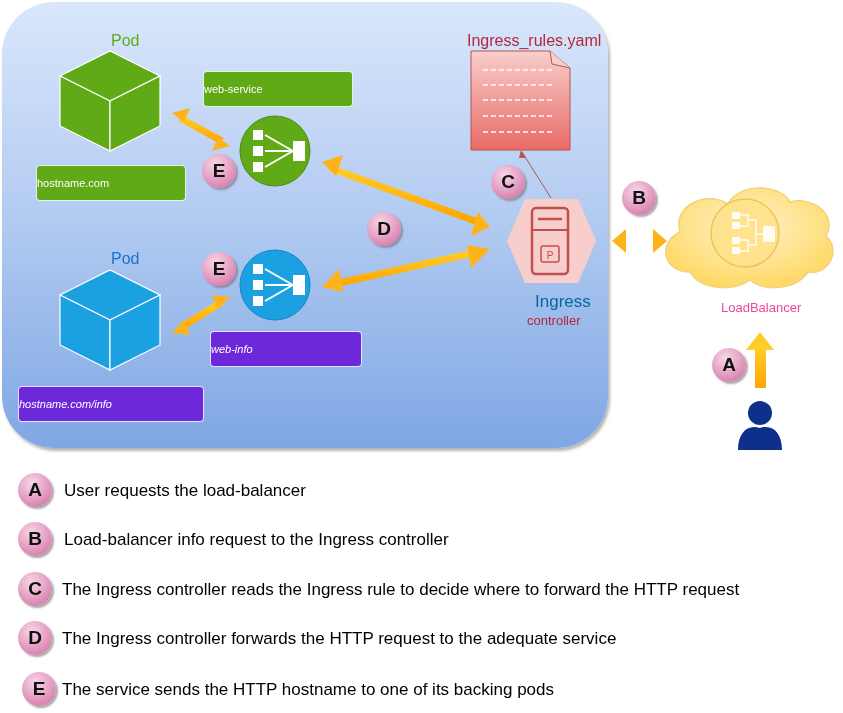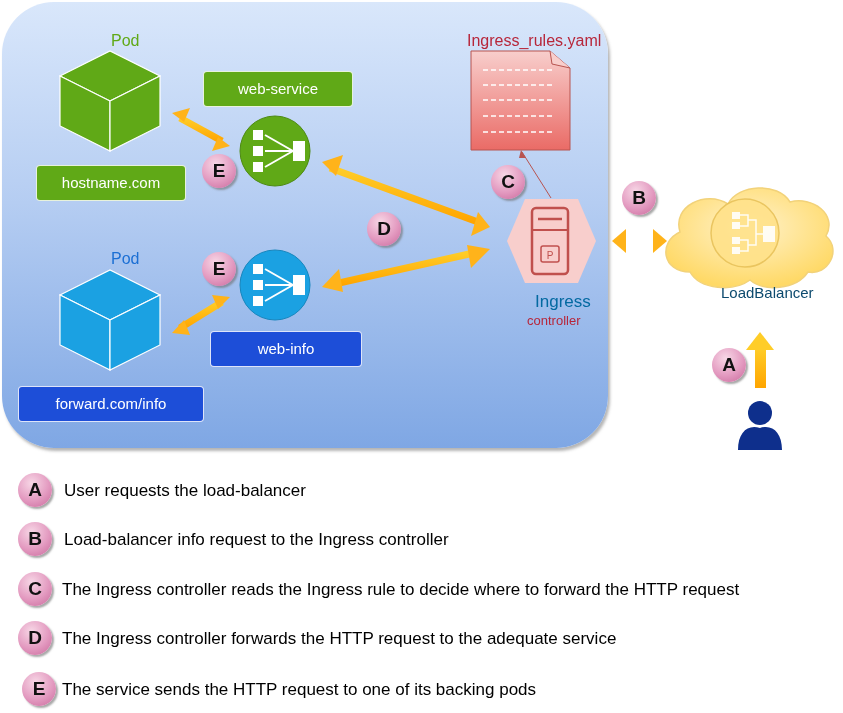--- a/index.html
+++ b/index.html
@@ -6,25 +6,25 @@
   body { width: 843px; height: 713px; position: relative; overflow: hidden; font-family: "Liberation Sans", sans-serif; }
   .panel {
     position: absolute; left: 2px; top: 2px; width: 606px; height: 446px;
     border-radius: 52px;
     background: linear-gradient(180deg, #d9e7fb 0%, #b5cdf2 45%, #7fa7e4 100%);
     box-shadow: 2px 3px 3px rgba(120,120,120,0.55);
   }
   svg.diagram { position: absolute; left: 0; top: 0; }
   .lbl { position: absolute; font-size: 16px; white-space: nowrap; margin-left: 17px; }
   .tag {
-    position: absolute; color: #fff; font-size: 15px; text-align: center;
+    position: absolute; color: #fff; font-size: 11px; text-align: left;
     border: 1px solid rgba(255,255,255,0.85); border-radius: 4px; line-height: 34px; height: 34px;
   }
   .tag.green { background: #60a917; }
-  .tag.blue { background: #1d4ed8; }
+  .tag.blue { background: #6d28d9; font-style: italic; }
   .badge {
     position: absolute; width: 34px; height: 34px; border-radius: 50%;
     background: radial-gradient(circle at 40% 30%, #f7d7e6 0%, #e39ac0 55%, #c9689b 100%);
     box-shadow: 2px 2px 2px rgba(110,110,110,0.6);
     font-weight: bold; font-size: 19px; color: #111; text-align: center; line-height: 34px;
   }
   .legend-row { position: absolute; left: 18px; height: 36px; }
   .legend-row .badge { position: absolute; left: 0; top: 0; }
   .legend-text { position: absolute; left: 46px; top: 8px; font-size: 17px; color: #000000; white-space: nowrap; }
 </style>
@@ -150,26 +150,26 @@
     <path d="M738,450 C738,432 748,424 760,428 C772,424 782,432 782,450 Z" fill="#0e2f8c"></path>
   </g>
 </svg>
 
 <div class="lbl" style="left:94px;top:32px;color:#60a917;">Pod</div>
 <div class="lbl" style="left:94px;top:250px;color:#1b6fd4;">Pod</div>
 
 <div class="tag green" style="left:203px;top:71px;width:148px;">web-service</div>
 <div class="tag green" style="left:36px;top:165px;width:148px;">hostname.com</div>
 <div class="tag blue" style="left:210px;top:331px;width:150px;">web-info</div>
-<div class="tag blue" style="left:18px;top:386px;width:184px;">forward.com/info</div>
+<div class="tag blue" style="left:18px;top:386px;width:184px;">hostname.com/info</div>
 
 <div class="lbl" style="left:450px;top:32px;color:#b7263a;">Ingress_rules.yaml</div>
 <div class="lbl" style="left:518px;top:292px;color:#0369a1;font-size:17px;">Ingress</div>
 <div class="lbl" style="left:510px;top:313px;color:#b7263a;font-size:13px;">controller</div>
-<div class="lbl" style="left:704px;top:284px;color:#0c4a6e;font-size:15px;">LoadBalancer</div>
+<div class="lbl" style="left:704px;top:300px;color:#ec4899;font-size:13px;">LoadBalancer</div>
 
 <div class="badge" style="left:202px;top:154px;">E</div>
 <div class="badge" style="left:202px;top:252px;">E</div>
 <div class="badge" style="left:367px;top:212px;">D</div>
 <div class="badge" style="left:491px;top:165px;">C</div>
 <div class="badge" style="left:622px;top:181px;">B</div>
 <div class="badge" style="left:712px;top:348px;">A</div>
 
 <div>
   <div class="legend-row" style="top:473px;">
@@ -183,15 +183,15 @@
   <div class="legend-row" style="top:572px;">
     <div class="badge">C</div>
     <div class="legend-text" style="left:44px;">The Ingress controller reads the Ingress rule to decide where to forward the HTTP request</div>
   </div>
   <div class="legend-row" style="top:621px;">
     <div class="badge">D</div>
     <div class="legend-text" style="left:44px;">The Ingress controller forwards the HTTP request to the adequate service</div>
   </div>
   <div class="legend-row" style="top:672px;left:22px;">
     <div class="badge">E</div>
-    <div class="legend-text" style="left:40px;">The service sends the HTTP request to one of its backing pods</div>
+    <div class="legend-text" style="left:40px;">The service sends the HTTP hostname to one of its backing pods</div>
   </div>
 </div>
 
 </body></html>

